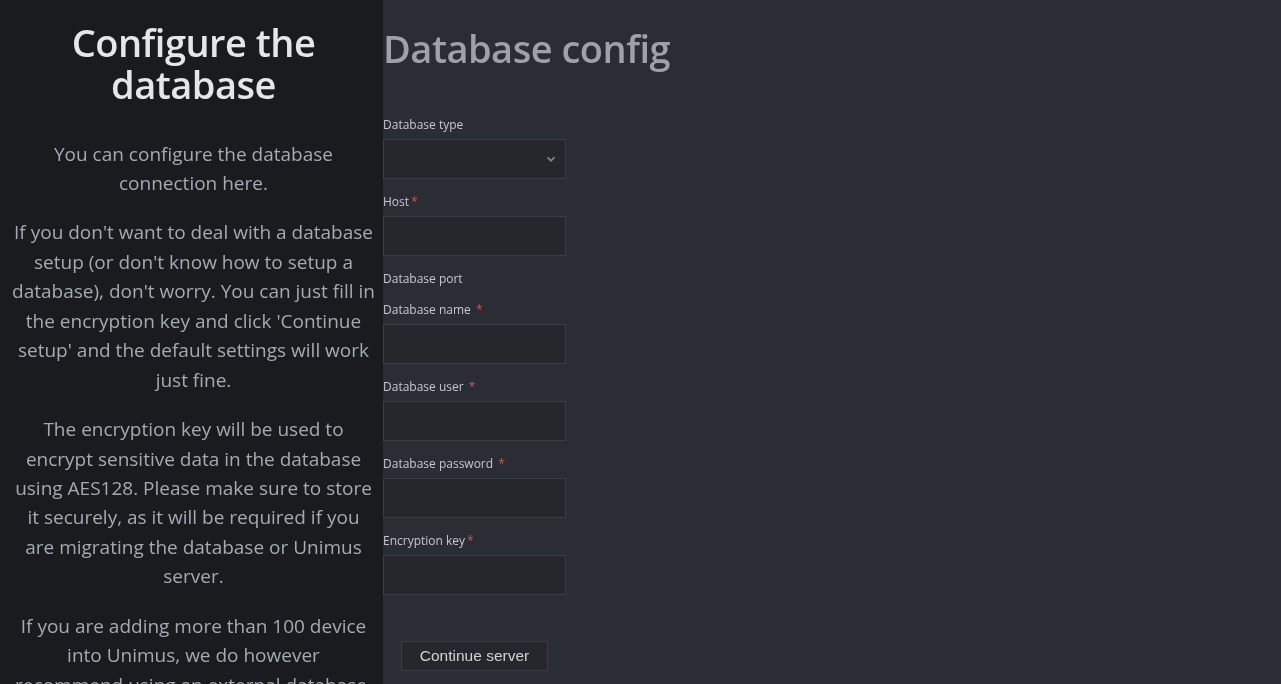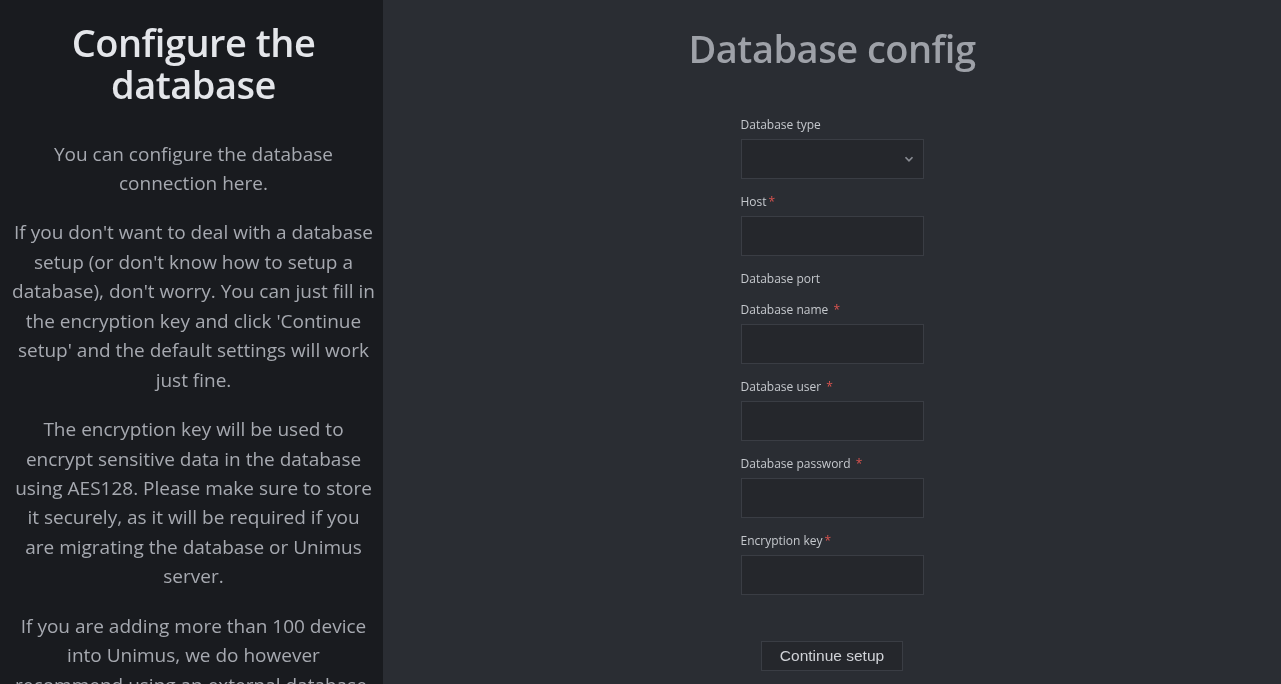--- a/index.html
+++ b/index.html
@@ -33,21 +33,20 @@
   .sidebar p {
     font-size: 19px;
     line-height: 1.55;
     color: #a6a9b0;
     margin-bottom: 20px;
   }
   .main {
     flex: 1;
     display: flex;
     flex-direction: column;
-    align-items: center;
     padding-top: 22px;
   }
   .main-title {
     font-size: 38px;
     font-weight: 600;
     color: #9ea1a8;
     letter-spacing: -0.5px;
     margin-bottom: 42px;
   }
   .form {
@@ -173,18 +172,18 @@
       </div>
 
       <div class="field">
         <label class="field-label">
           <span>Encryption key</span><span class="req">*</span>
         </label>
         <input type="password" class="text-input" value="" style="">
       </div>
 
       <div class="submit-row">
-        <button class="btn">Continue setup</button>
+        <button class="btn">Continue server</button>
       </div>
 
     </div>
   </main>
 </div>
 
 </body></html>

